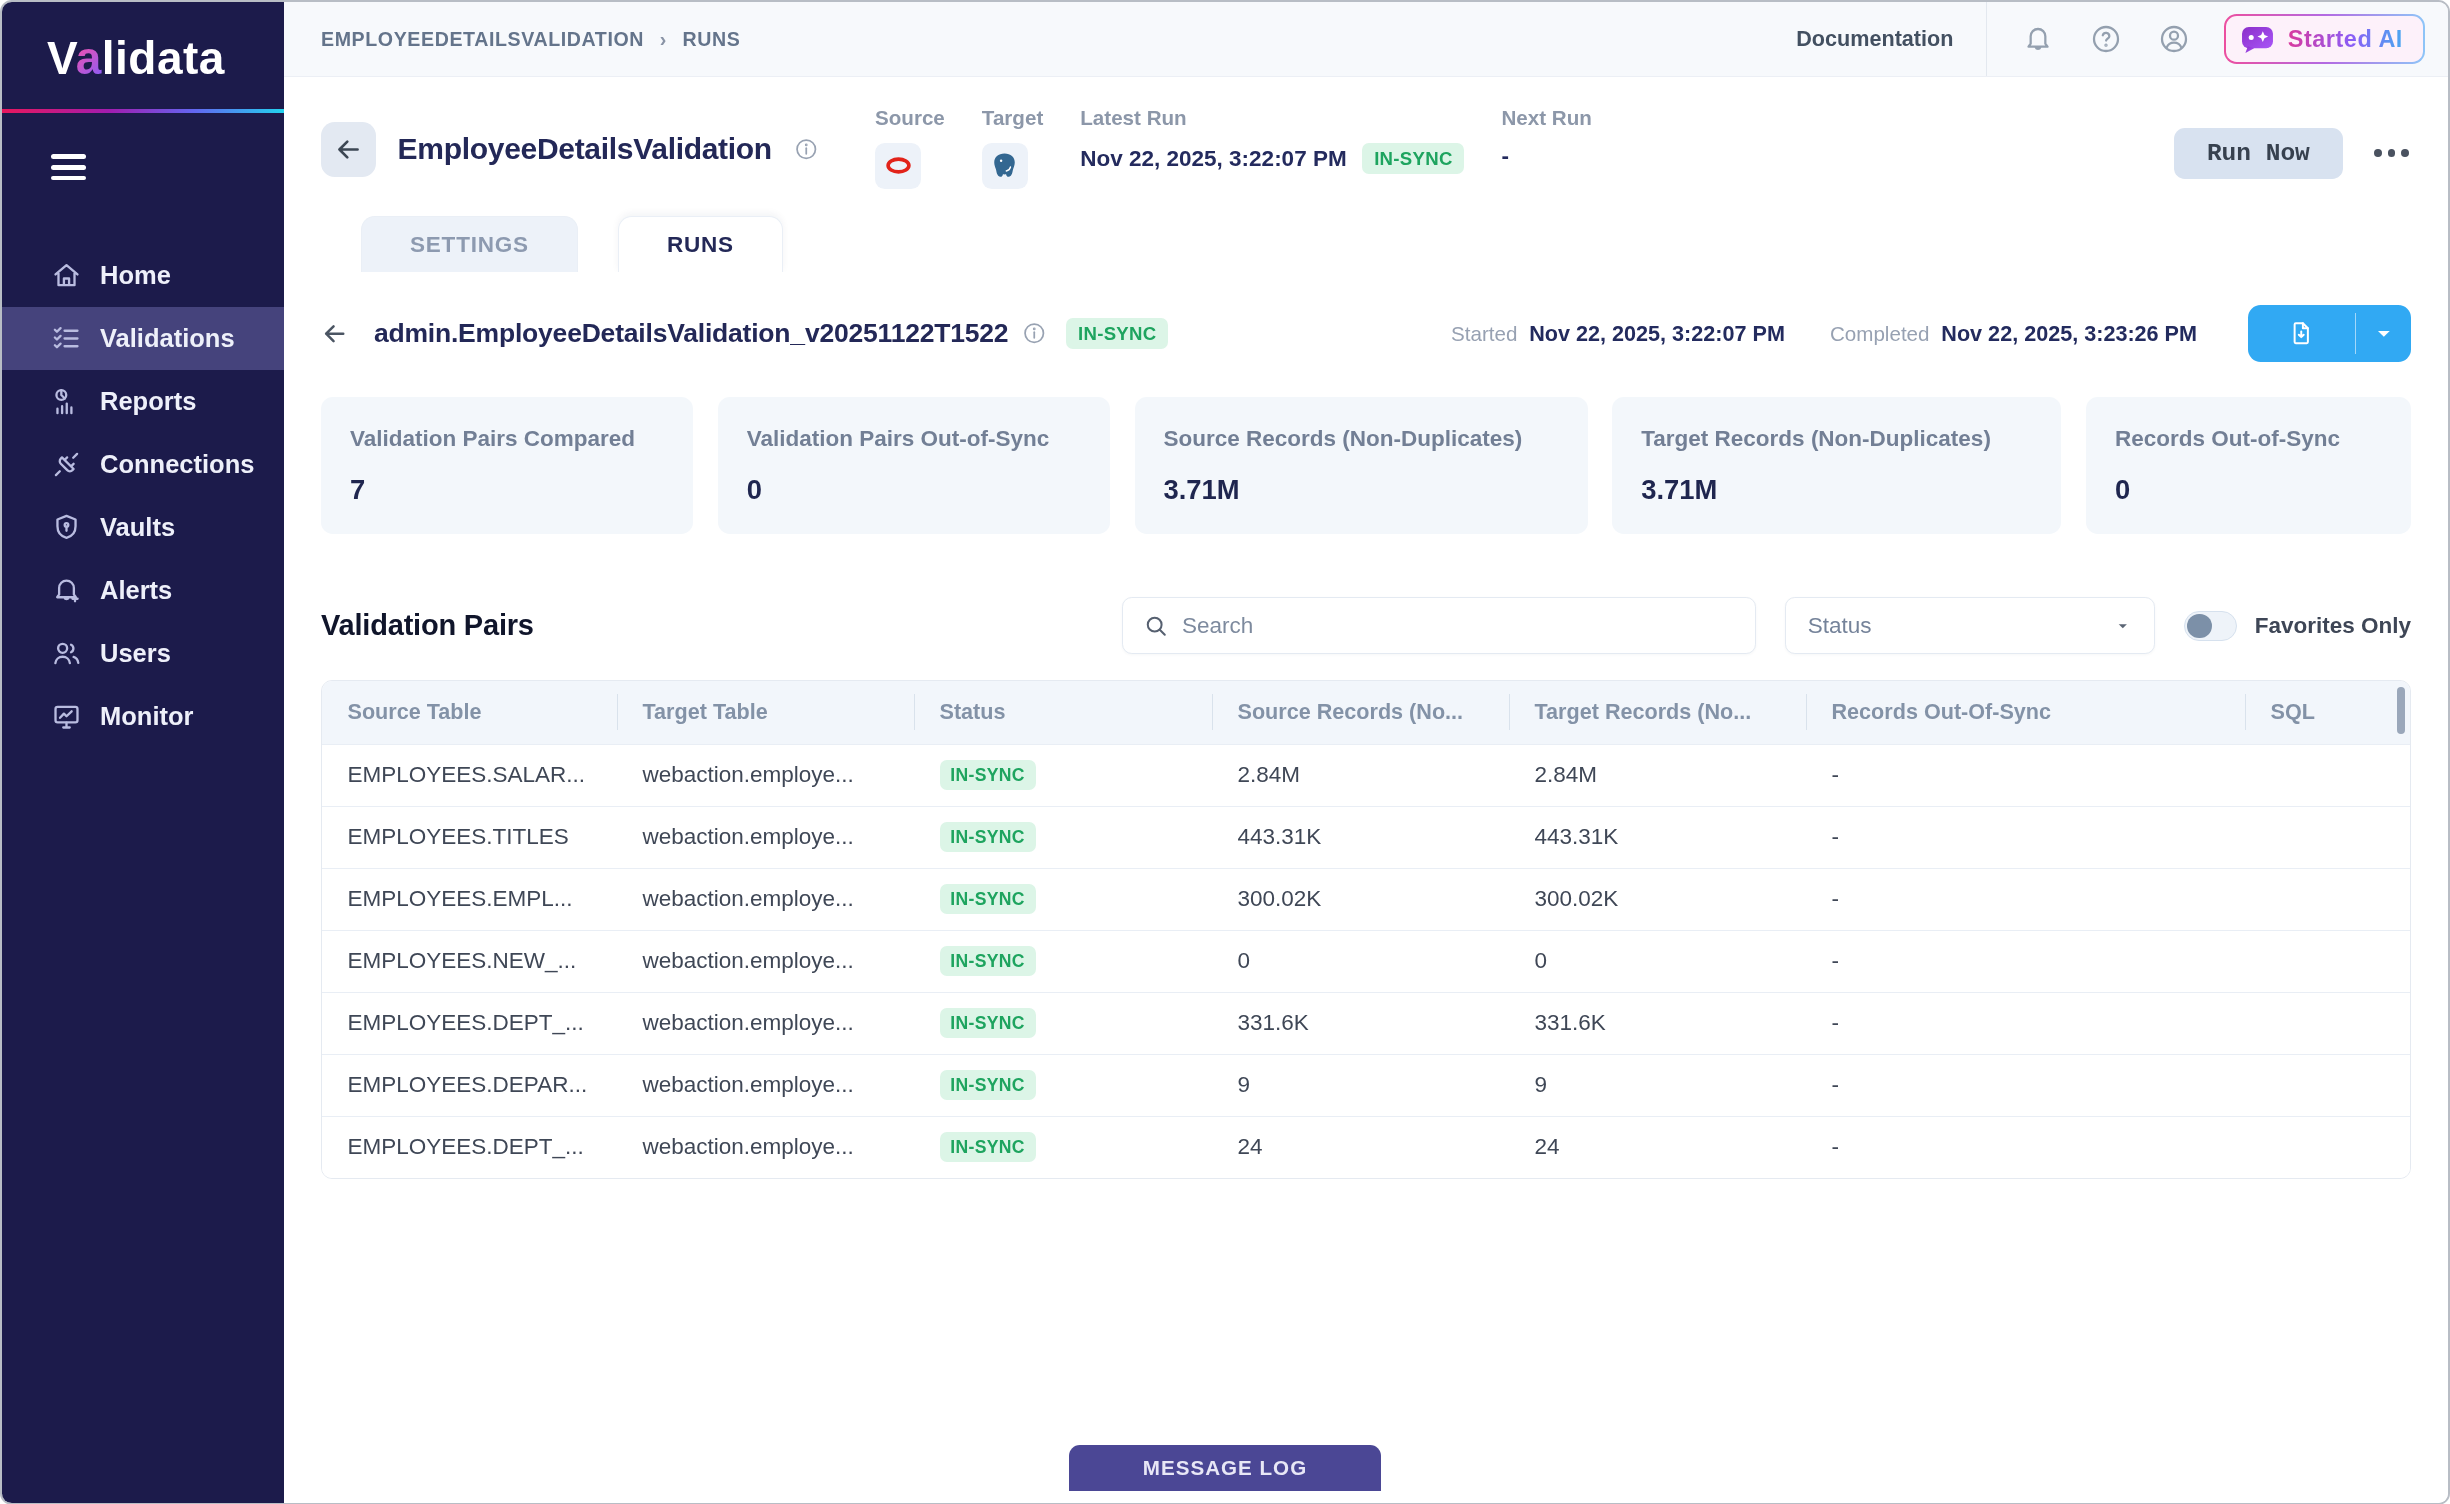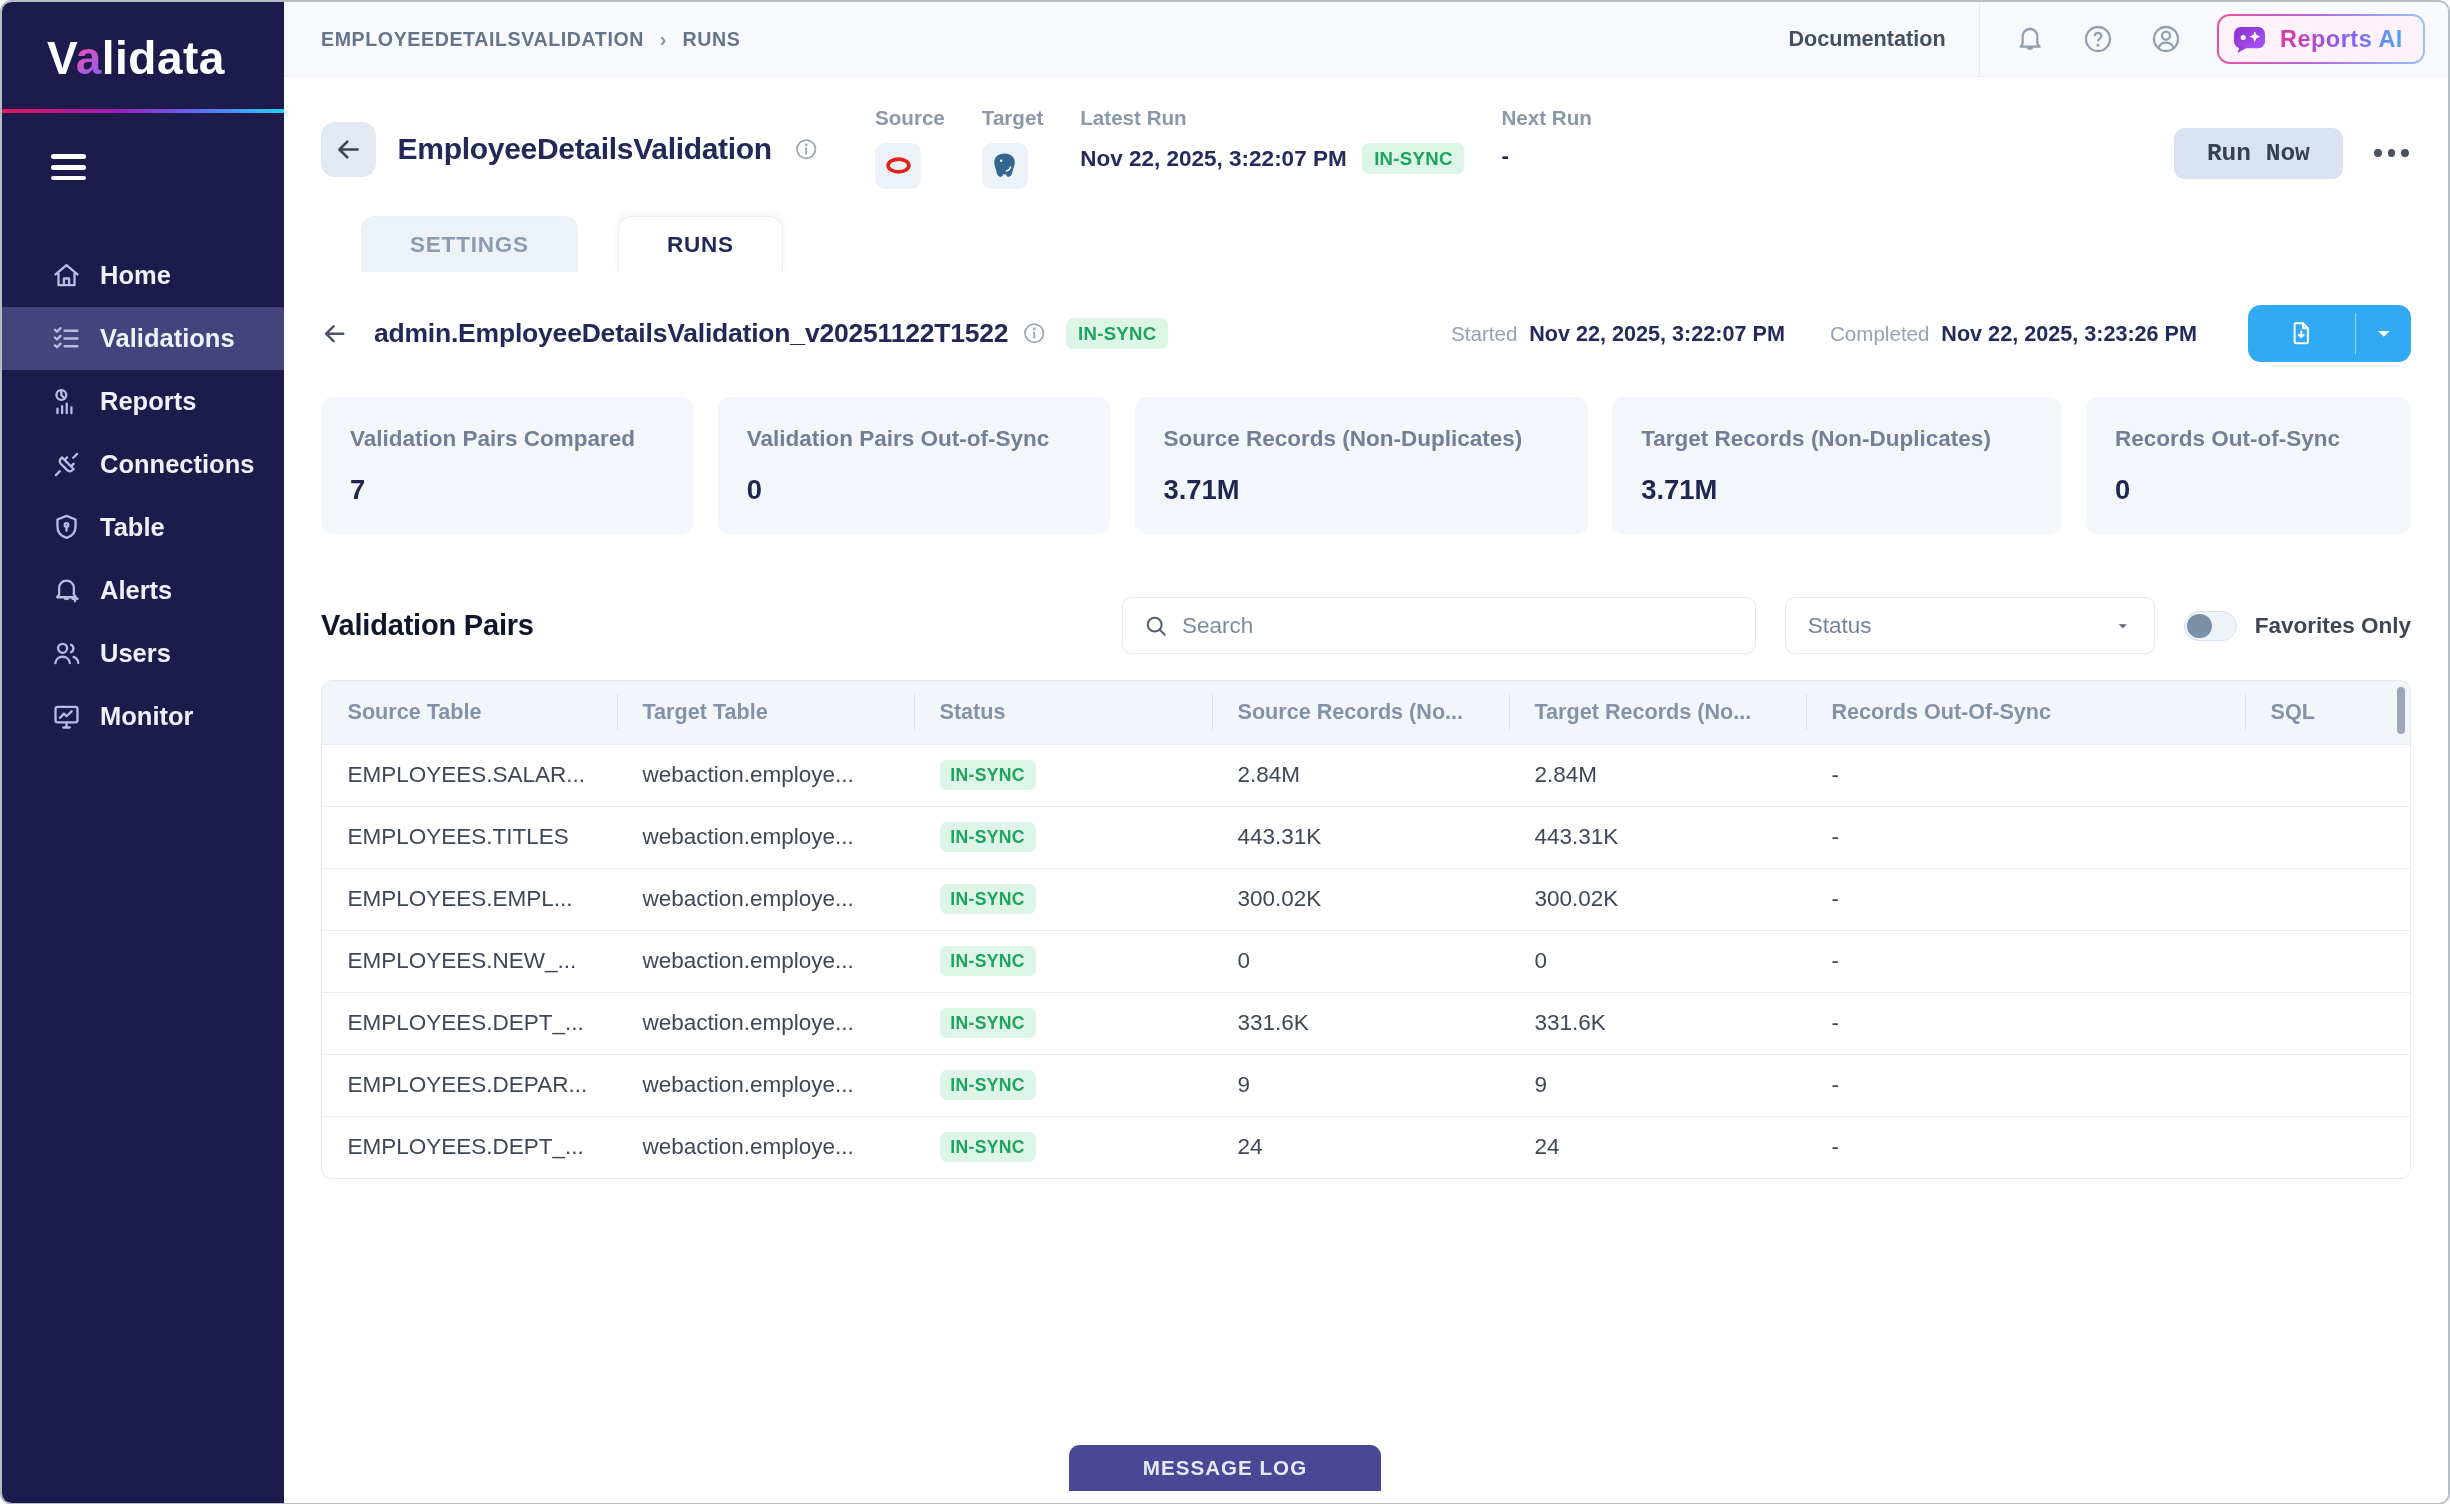--- a/index.html
+++ b/index.html
@@ -193,21 +193,21 @@
           <span>Connections</span>
         </div>
         <div class="nav-item">
           <span class="nicon">
             <svg viewBox="0 0 24 24" fill="none" stroke="currentColor" stroke-width="1.8" stroke-linecap="round" stroke-linejoin="round">
               <path d="M12 3 19 5.8v5.3c0 4.8-3 7.9-7 8.9-4-1-7-4.1-7-8.9V5.8z"></path>
               <circle cx="12" cy="10" r="1.4"></circle>
               <path d="M12 11.4v3.2"></path>
             </svg>
           </span>
-          <span>Table</span>
+          <span>Vaults</span>
         </div>
         <div class="nav-item">
           <span class="nicon">
             <svg viewBox="0 0 24 24" fill="none" stroke="currentColor" stroke-width="1.8" stroke-linecap="round" stroke-linejoin="round">
               <path d="M6.3 15V10a5.7 5.7 0 0 1 11.4 0v5l1.5 2.2H4.8zM10.4 17.5a1.7 1.7 0 0 0 3.2 0M18.6 16.4v4M16.6 18.4h4"></path>
             </svg>
           </span>
           <span>Alerts</span>
         </div>
         <div class="nav-item">
@@ -270,21 +270,21 @@
                       <stop offset="0" stop-color="#8b2fc9"></stop>
                       <stop offset="1" stop-color="#a855f7"></stop>
                     </linearGradient>
                   </defs>
                 <rect x="2" y="2" width="32" height="22" rx="7" fill="url(#aig)"></rect>
                 <path d="M8 22l-2.5 7 9-5z" fill="url(#aig)"></path>
                 <circle cx="11.5" cy="13" r="2.6" fill="#fff"></circle>
                 <path d="M23.5 6.5l1.7 3.8 3.8 1.7-3.8 1.7-1.7 3.8-1.7-3.8-3.8-1.7 3.8-1.7z" fill="#fff"></path>
               </svg>
             </span>
-            <span class="ai-text">Reports AI</span>
+            <span class="ai-text">Started AI</span>
           </button>
         </div>
       </div>
     </div>
 
     <div class="page-header">
       <div class="title-group">
         <button class="back-btn">
           <svg viewBox="0 0 24 24" fill="none" stroke="currentColor" stroke-width="2.2" stroke-linecap="round" stroke-linejoin="round">
               <path d="M19.5 12h-15M11 5.5 4.5 12l6.5 6.5"></path>

